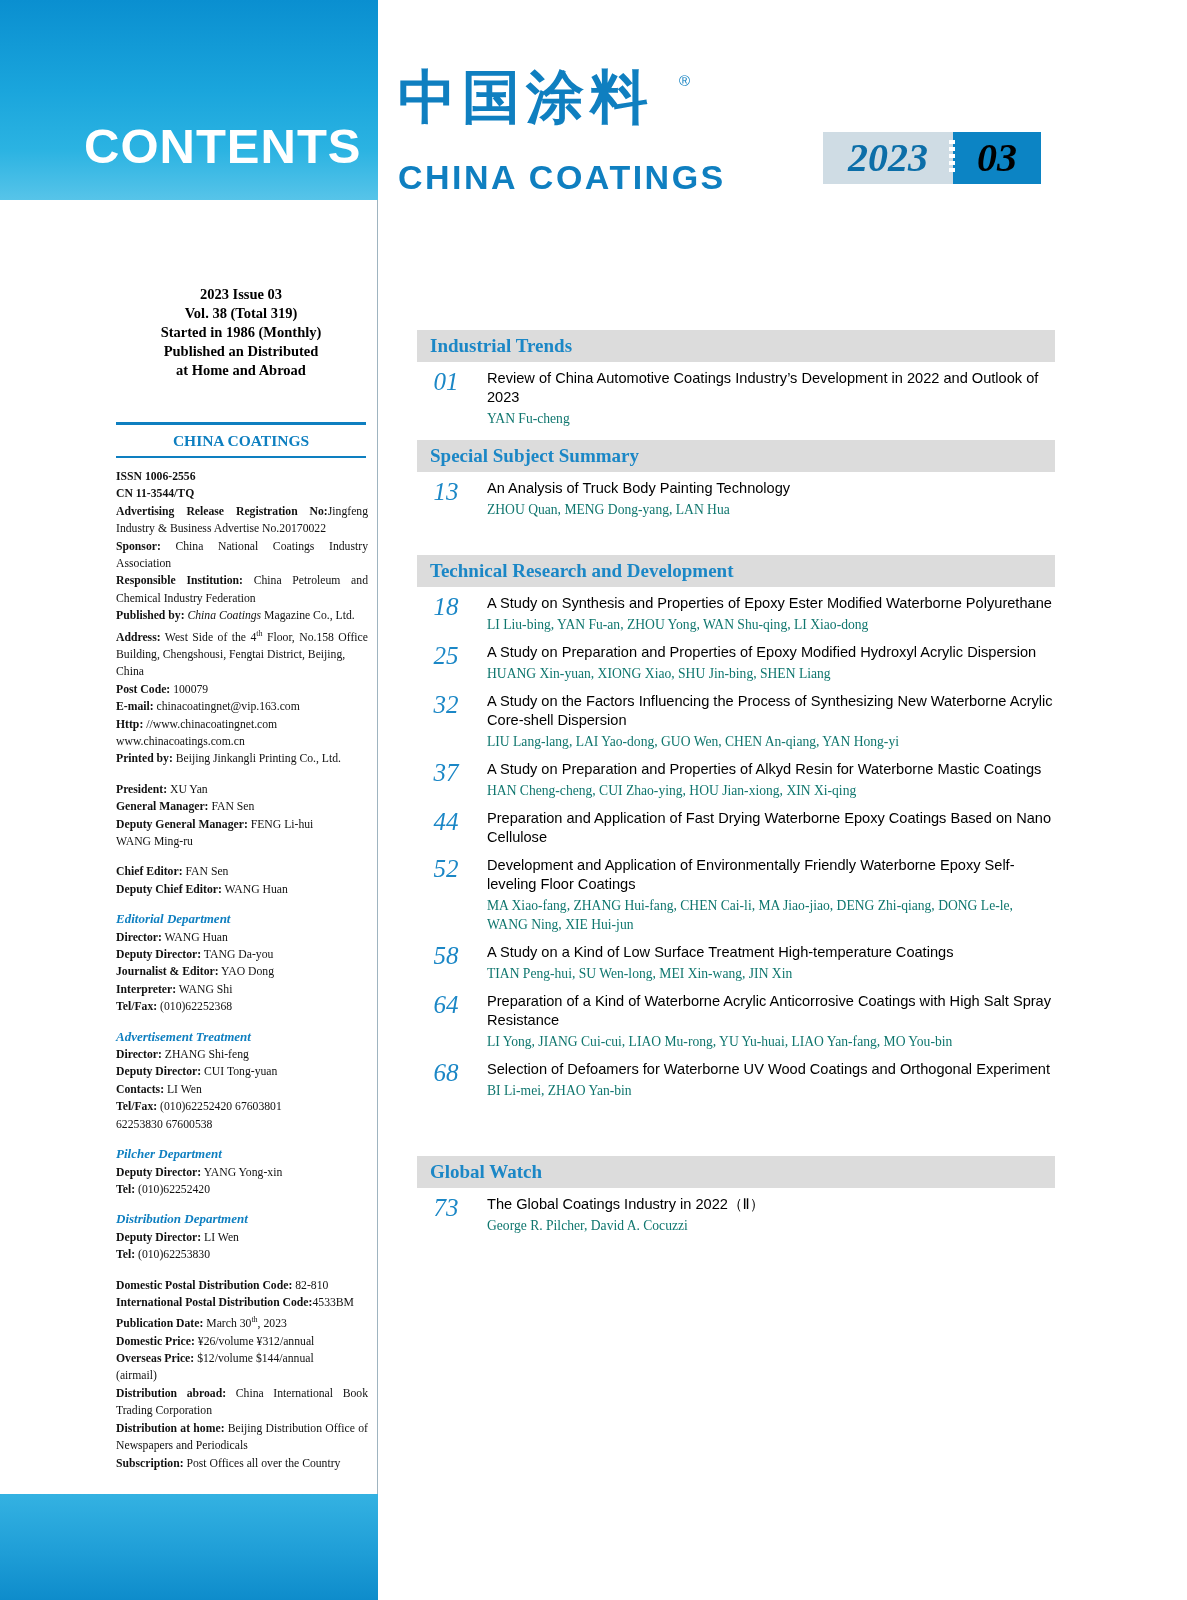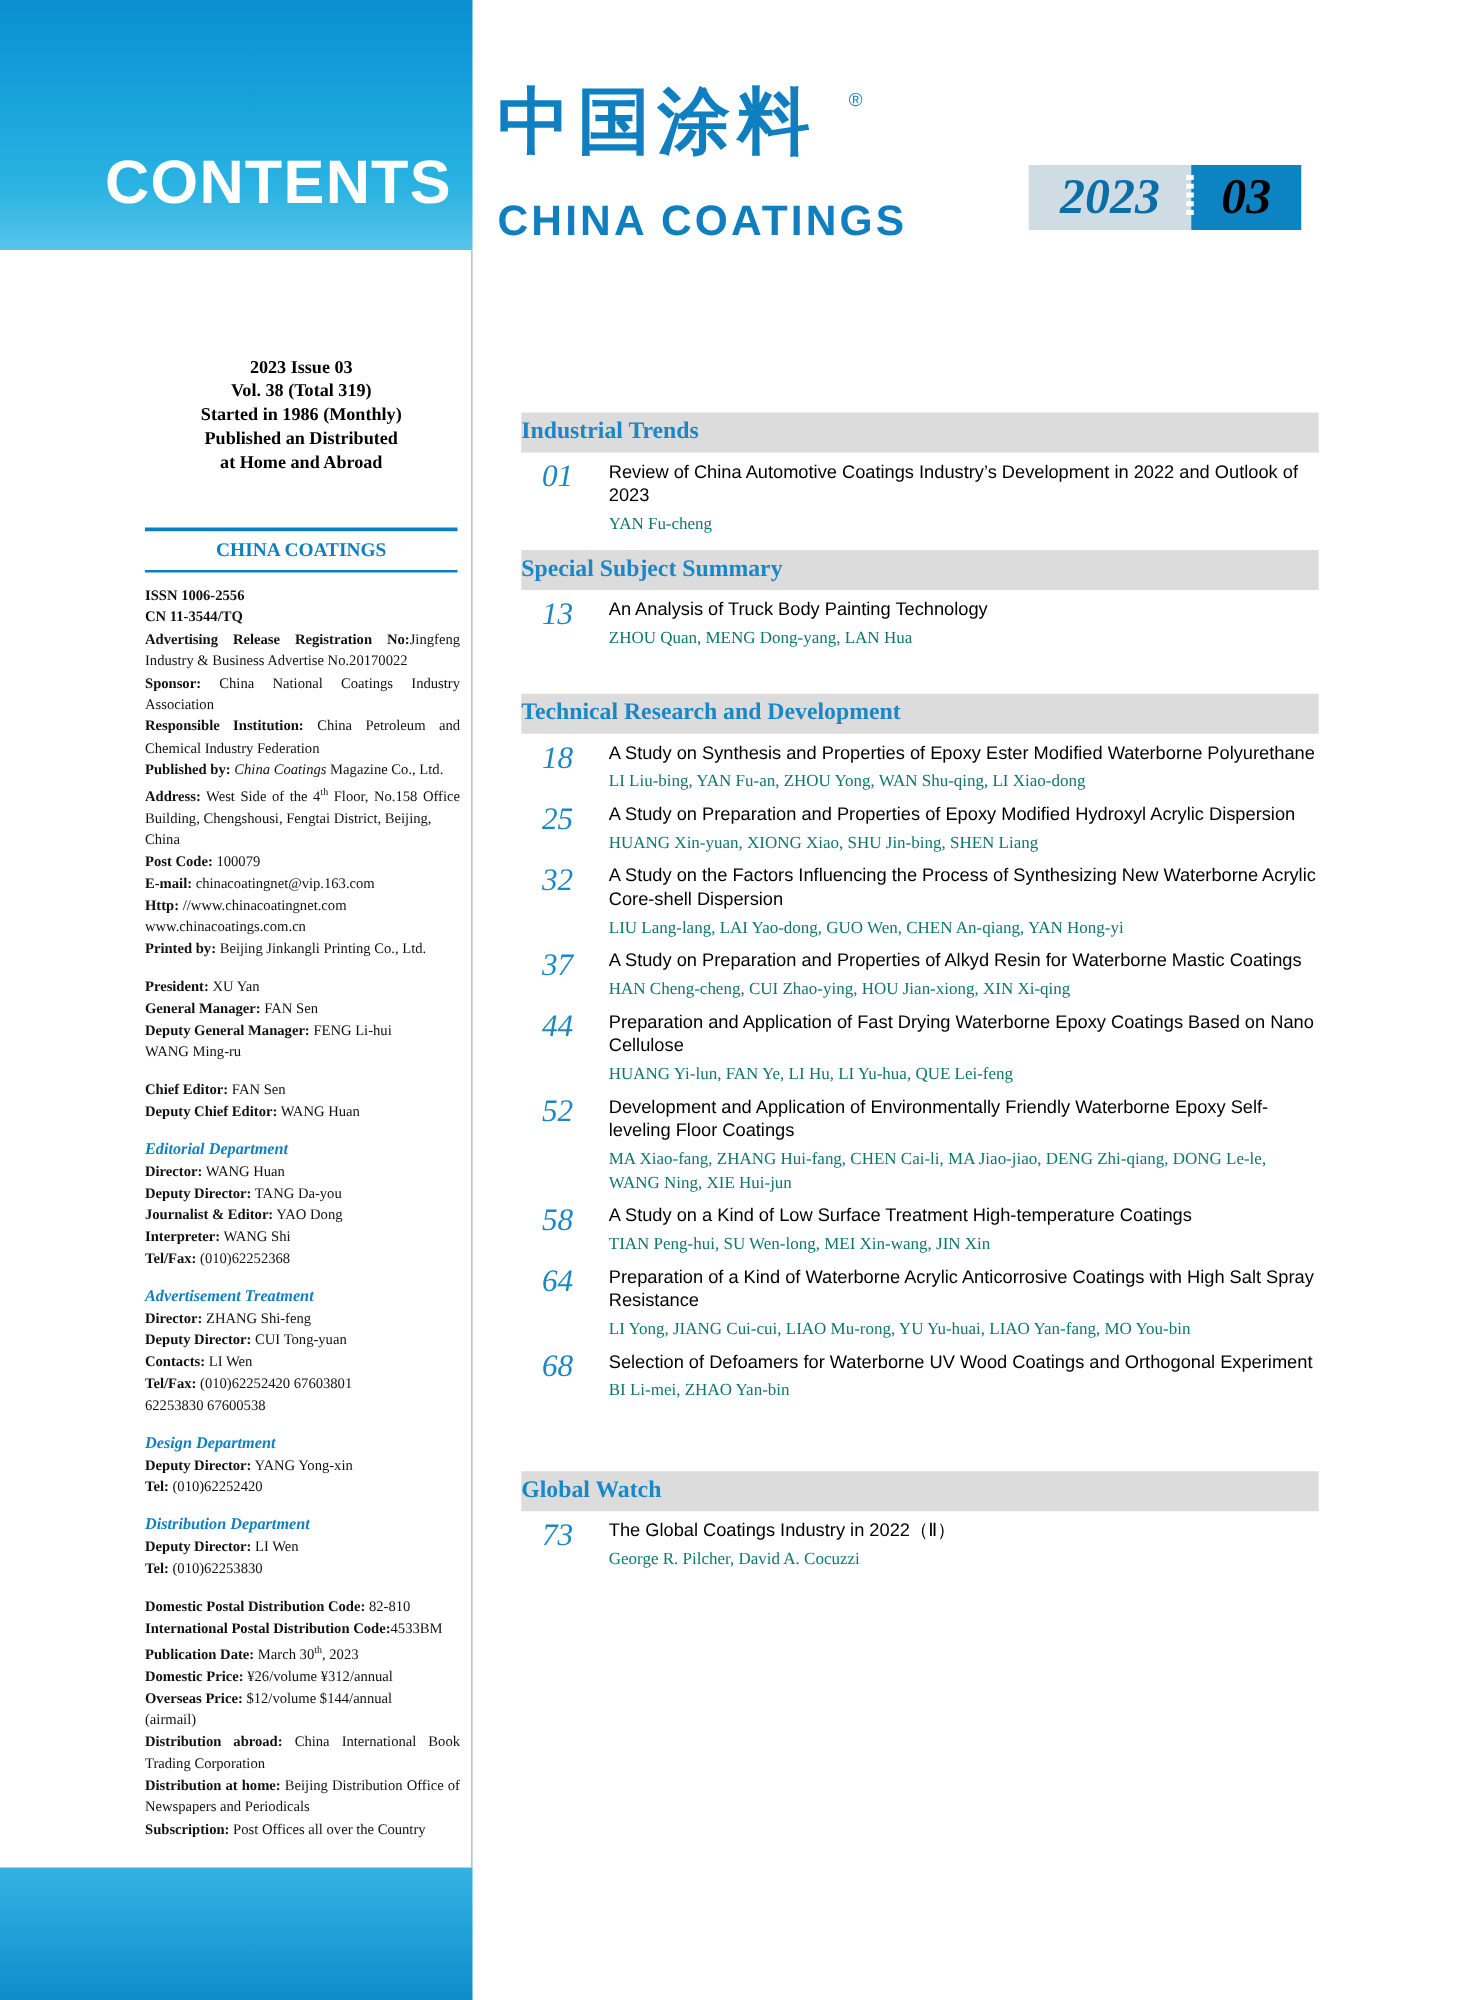--- a/index.html
+++ b/index.html
@@ -228,21 +228,21 @@
     width: 638px;
   }
   .sec-bar {
     position: relative;
     width: 638px;
     background: #dcdcdc;
     height: 32px;
   }
   .sec-bar span {
     position: absolute;
-    left: 0;
+    left: 13px;
     top: 50%;
     transform: translateY(-52%);
     color: #1b87c6;
     font-weight: bold;
     font-size: 19px;
     font-family: "Liberation Serif", serif;
     white-space: nowrap;
   }
   .entry {
     position: relative;
@@ -355,21 +355,21 @@
     <p><span class="lbl">Interpreter:</span> <span>WANG Shi</span></p>
     <p><span class="lbl">Tel/Fax:</span> <span>(010)62252368</span></p>
 
     <p class="dept-head">Advertisement Treatment</p>
     <p><span class="lbl">Director:</span> <span>ZHANG Shi-feng</span></p>
     <p><span class="lbl">Deputy Director:</span> <span>CUI Tong-yuan</span></p>
     <p><span class="lbl">Contacts:</span> <span>LI Wen</span></p>
     <p><span class="lbl">Tel/Fax:</span> <span>(010)62252420 67603801</span></p>
     <p class="center">62253830 67600538</p>
 
-    <p class="dept-head">Design Department</p>
+    <p class="dept-head">Pilcher Department</p>
     <p><span class="lbl">Deputy Director:</span> <span>YANG Yong-xin</span></p>
     <p><span class="lbl">Tel:</span> <span>(010)62252420</span></p>
 
     <p class="dept-head">Distribution Department</p>
     <p><span class="lbl">Deputy Director:</span> <span>LI Wen</span></p>
     <p><span class="lbl">Tel:</span> <span>(010)62253830</span></p>
 
     <div class="gap"></div>
 
     <p><span class="lbl">Domestic Postal Distribution Code:</span> <span>82-810</span></p>
@@ -430,21 +430,20 @@
     <div class="auth">LIU Lang-lang, LAI Yao-dong, GUO Wen, CHEN An-qiang, YAN Hong-yi</div>
   </div>
   <div class="entry">
     <div class="pg">37</div>
     <div class="ttl">A Study on Preparation and Properties of Alkyd Resin for Waterborne Mastic Coatings</div>
     <div class="auth">HAN Cheng-cheng, CUI Zhao-ying, HOU Jian-xiong, XIN Xi-qing</div>
   </div>
   <div class="entry">
     <div class="pg">44</div>
     <div class="ttl">Preparation and Application of Fast Drying Waterborne Epoxy Coatings Based on Nano Cellulose</div>
-    <div class="auth">HUANG Yi-lun, FAN Ye, LI Hu, LI Yu-hua, QUE Lei-feng</div>
   </div>
   <div class="entry">
     <div class="pg">52</div>
     <div class="ttl">Development and Application of Environmentally Friendly Waterborne Epoxy Self-leveling Floor Coatings</div>
     <div class="auth">MA Xiao-fang, ZHANG Hui-fang, CHEN Cai-li, MA Jiao-jiao, DENG Zhi-qiang, DONG Le-le, WANG Ning, XIE Hui-jun</div>
   </div>
   <div class="entry">
     <div class="pg">58</div>
     <div class="ttl">A Study on a Kind of Low Surface Treatment High-temperature Coatings</div>
     <div class="auth">TIAN Peng-hui, SU Wen-long, MEI Xin-wang, JIN Xin</div>

